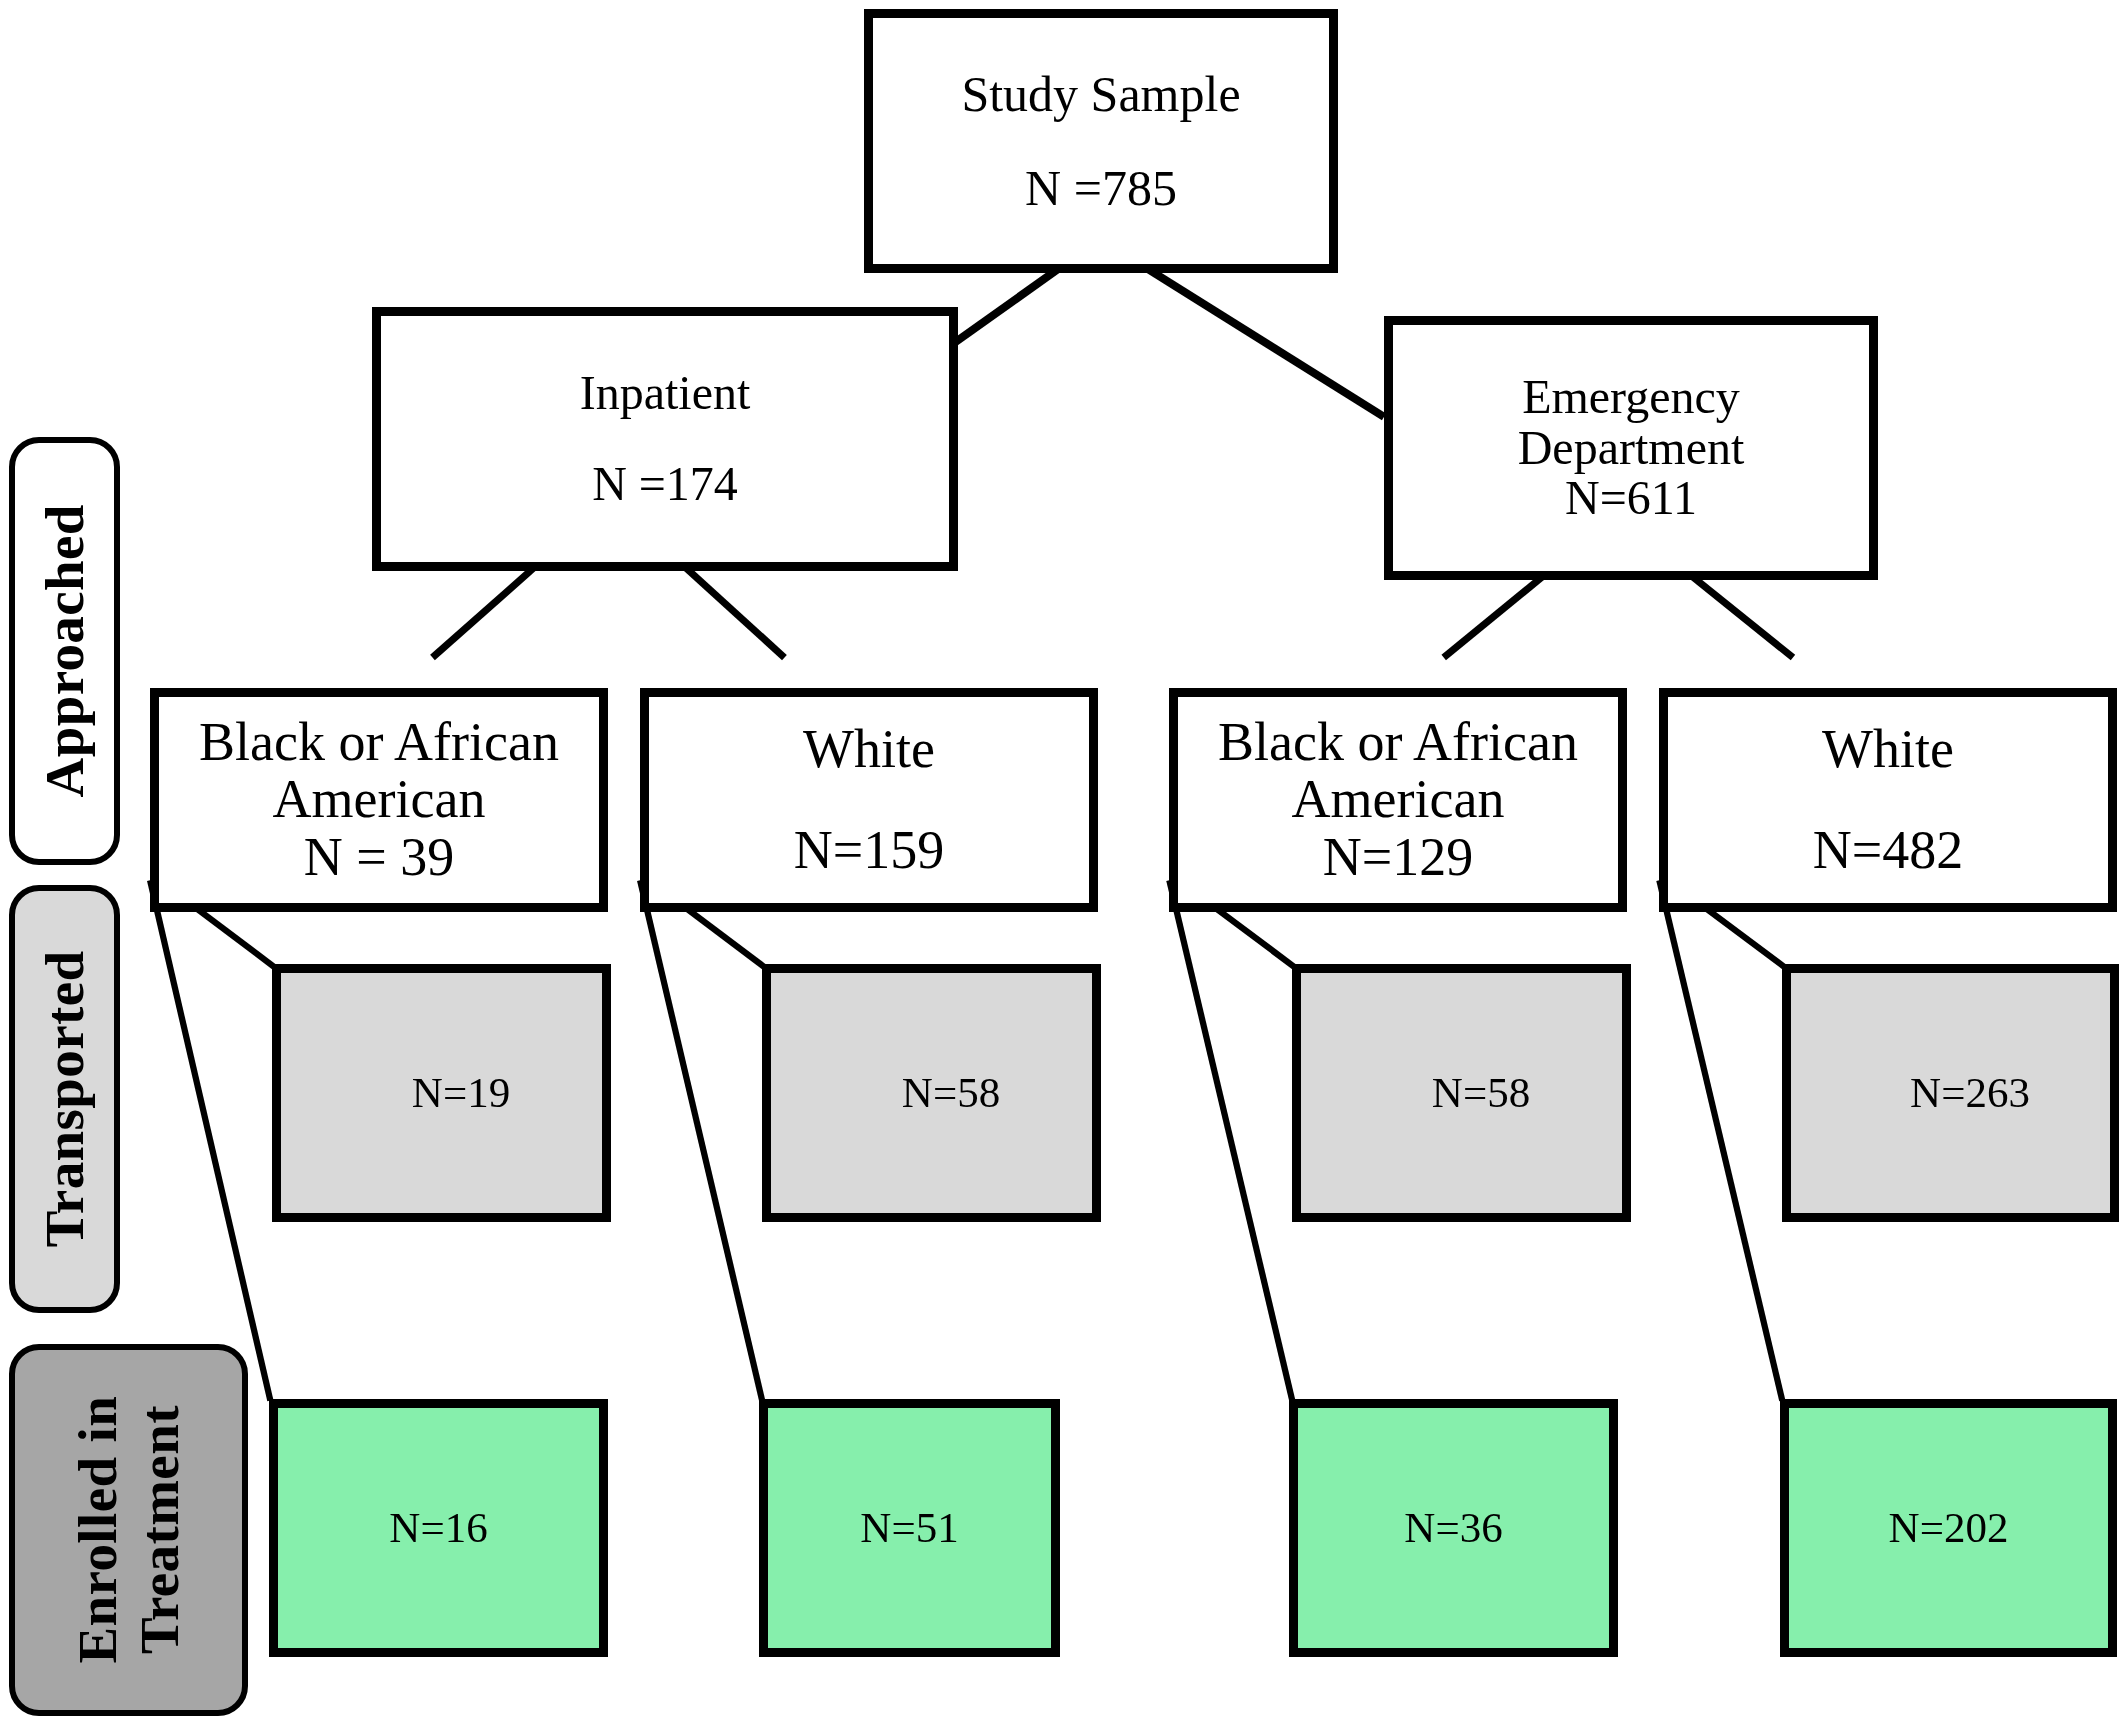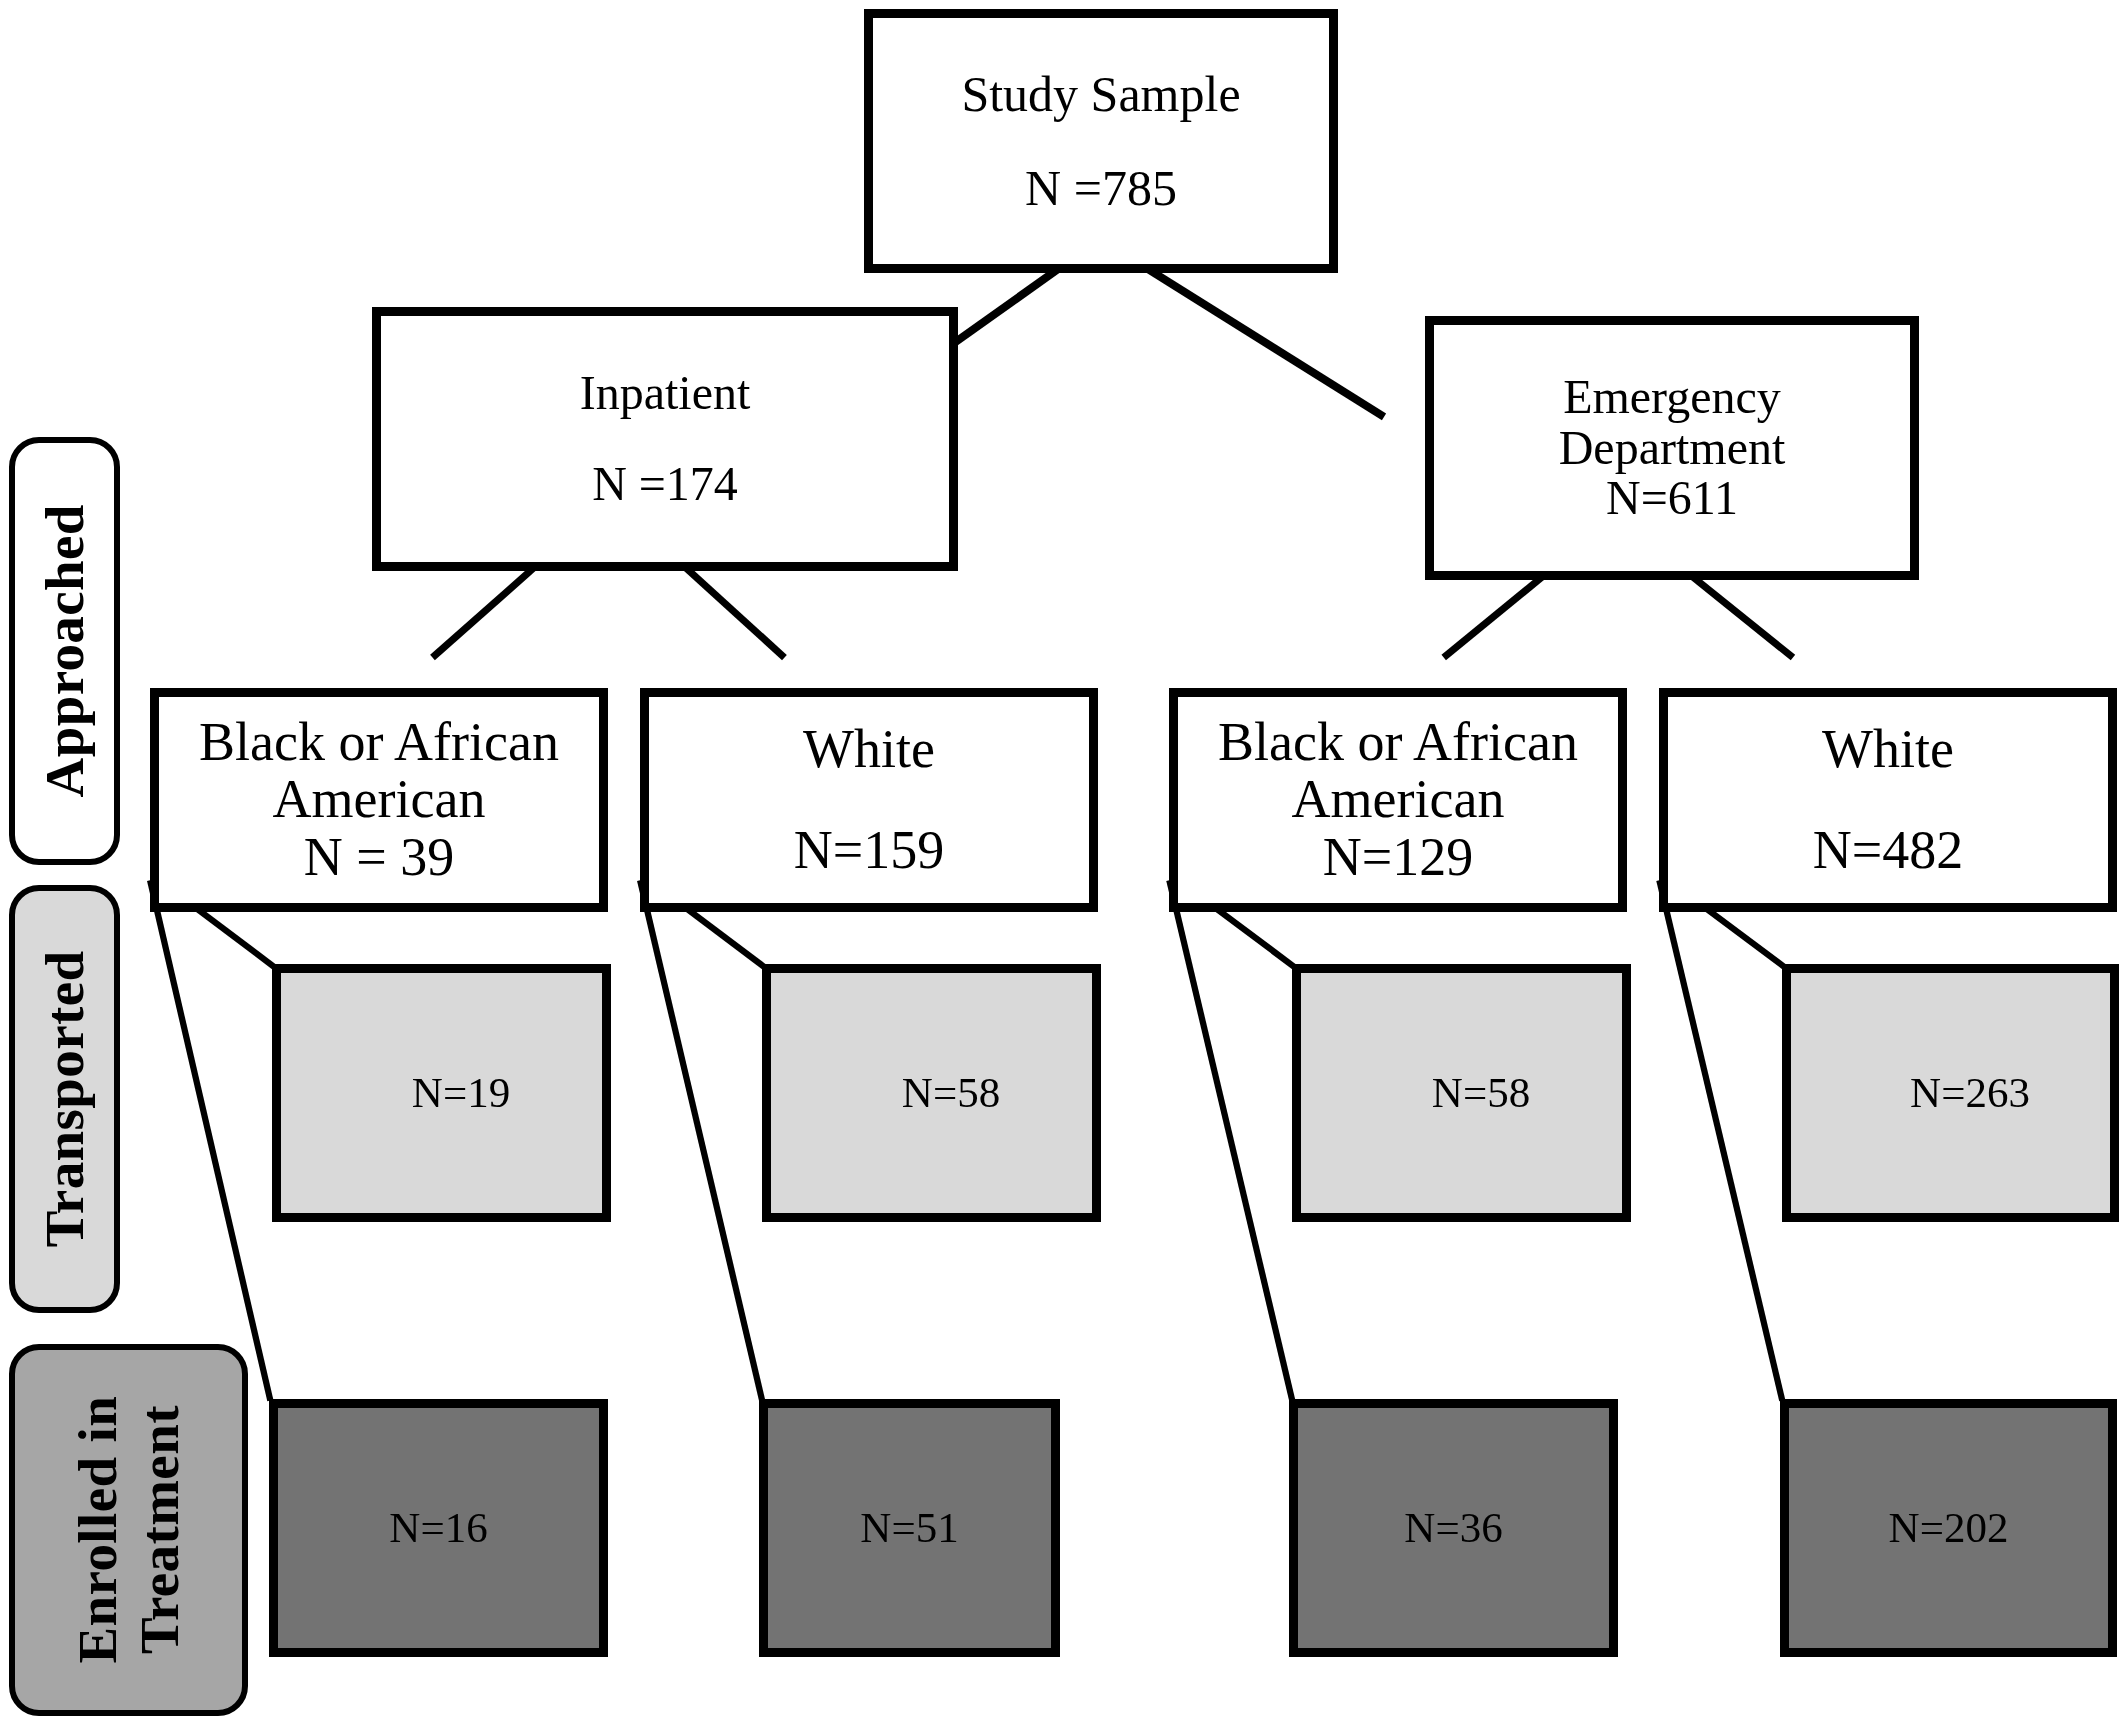--- a/index.html
+++ b/index.html
@@ -39,21 +39,21 @@
     white-space:nowrap;
   }
   .node.gap .line + .line{ margin-top:0.82em; }
 
   .n-root{ font-size:50px; }
   .n-branch{ font-size:48px; }
   .n-race{ font-size:54px;margin-top:30px; }
   .n-count{ font-size:43px; }
 
   .fill-light{ background:#d9d9d9;padding-left:39px; }
-  .fill-dark{ background:#737373; }
+  .fill-dark{ background:#86efac; }
 
   .stage-label{
     position:absolute;
     box-sizing:border-box;
     border:6.2px solid #000000;
     border-radius:30px;
     display:flex;
     align-items:center;
     justify-content:center;
     z-index:4;
@@ -122,21 +122,21 @@
   <div class="node n-root gap" style="left:864px; top:9px; width:474px; height:264px;align-items:center;">
     <span class="line">Study Sample</span>
     <span class="line">N =785</span>
   </div>
 
   <div class="node n-branch gap" style="left:372px; top:307px; width:586px; height:264px;">
     <span class="line">Inpatient</span>
     <span class="line">N =174</span>
   </div>
 
-  <div class="node n-branch" style="left:1425px; top:316px; width:494px; height:264px;">
+  <div class="node n-branch" style="left:1384px; top:316px; width:494px; height:264px;">
     <span class="line">Emergency</span>
     <span class="line">Department</span>
     <span class="line">N=611</span>
   </div>
 
   <div class="node n-race" style="left:150px; top:658px; width:458px; height:224px;">
     <span class="line">Black or African</span>
     <span class="line">American</span>
     <span class="line">N = 39</span>
   </div>

